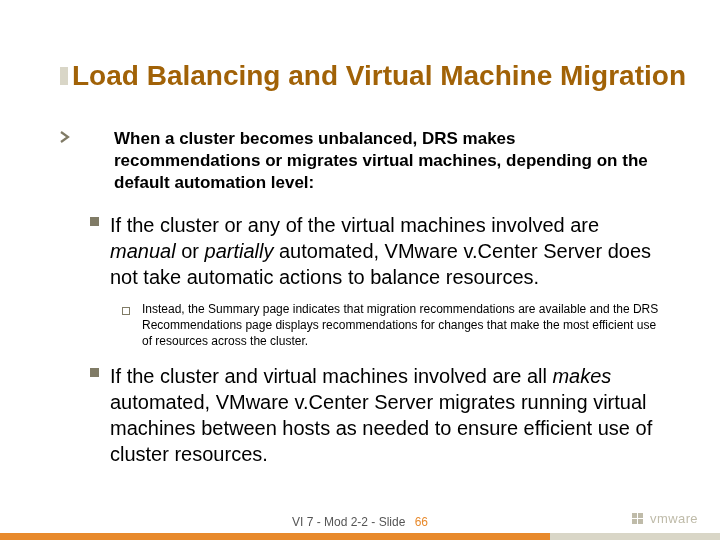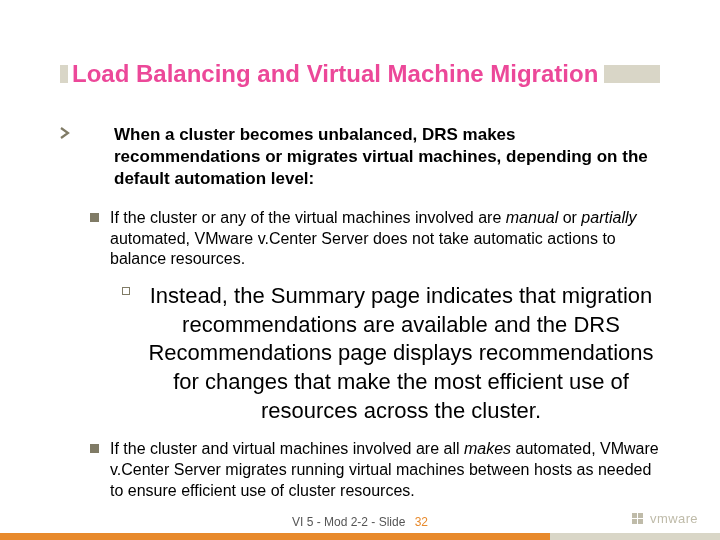--- a/index.html
+++ b/index.html
@@ -16,23 +16,23 @@
     align-items: center;
     margin-bottom: 36px;
   }
   .title-bar-left {
     width: 8px; height: 18px;
     background: #d9d6c7;
     margin-right: 4px;
     flex-shrink: 0;
   }
   .title-text {
-    font-size: 24px;
+    font-size: 28px;
     font-weight: bold;
-    color: #ec4899;
+    color: #a16207;
     line-height: 1.15;
     white-space: nowrap;
   }
   .title-bar-right {
     height: 18px;
     background: #d9d6c7;
     margin-left: 6px;
     flex-grow: 1;
   }
   .l1 {
@@ -61,44 +61,43 @@
     flex-shrink: 0;
     width: 20px;
     margin-top: 5px;
   }
   .l2-bullet span {
     display: block;
     width: 9px; height: 9px;
     background: #807b66;
   }
   .l2-text {
-    font-size: 16px;
+    font-size: 20px;
     color: #000;
     line-height: 1.3;
   }
   .l3 {
     display: flex;
     margin-left: 62px;
     margin-bottom: 14px;
   }
   .l3-bullet {
     flex-shrink: 0;
     width: 20px;
     margin-top: 5px;
   }
   .l3-bullet span {
     display: block;
     width: 8px; height: 8px;
     border: 1.5px solid #807b66;
   }
   .l3-text {
-    font-size: 22px;
+    font-size: 12px;
     color: #000;
     line-height: 1.3;
-    text-align: center;
   }
   .italic { font-style: italic; }
   .footer {
     position: absolute;
     bottom: 0; left: 0; right: 0;
     height: 34px;
   }
   .footer-meta {
     position: absolute;
     bottom: 11px;
@@ -183,22 +182,22 @@
     <div class="l2-bullet">
         <span></span>
       </div>
     <div class="l2-text">
       <span>If the cluster and virtual machines involved are all </span><span class="italic">makes</span><span> automated, VMware v.Center Server migrates running virtual machines between hosts as needed to ensure efficient use of cluster resources.</span>
     </div>
   </div>
 
   <div class="footer">
     <div class="footer-meta">
-      <span>VI 5 - Mod 2-2 - Slide</span>
-      <span class="num">32</span>
+      <span>VI 7 - Mod 2-2 - Slide</span>
+      <span class="num">66</span>
     </div>
     <div class="footer-logo">
       <div class="boxes">
           <span></span>
           <span></span>
           <span></span>
           <span></span>
         </div>
       <div class="word">vmware</div>
     </div>

